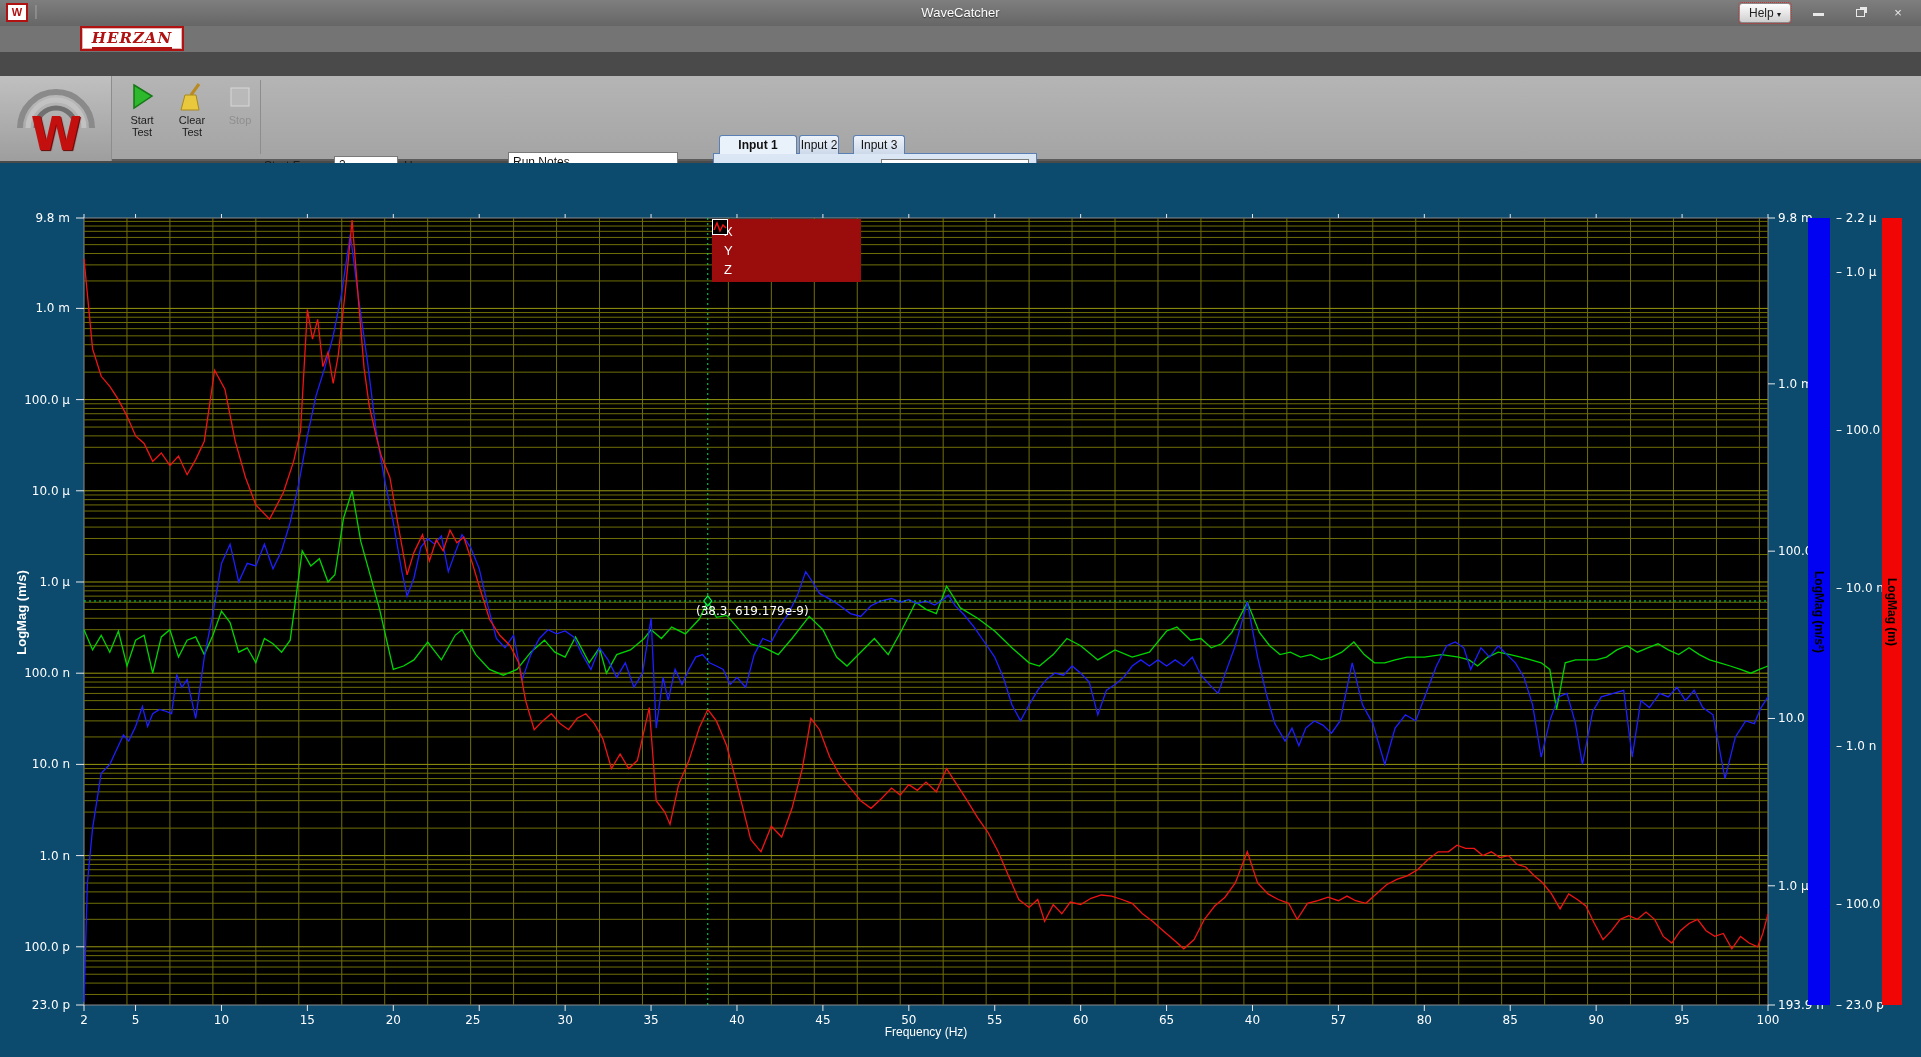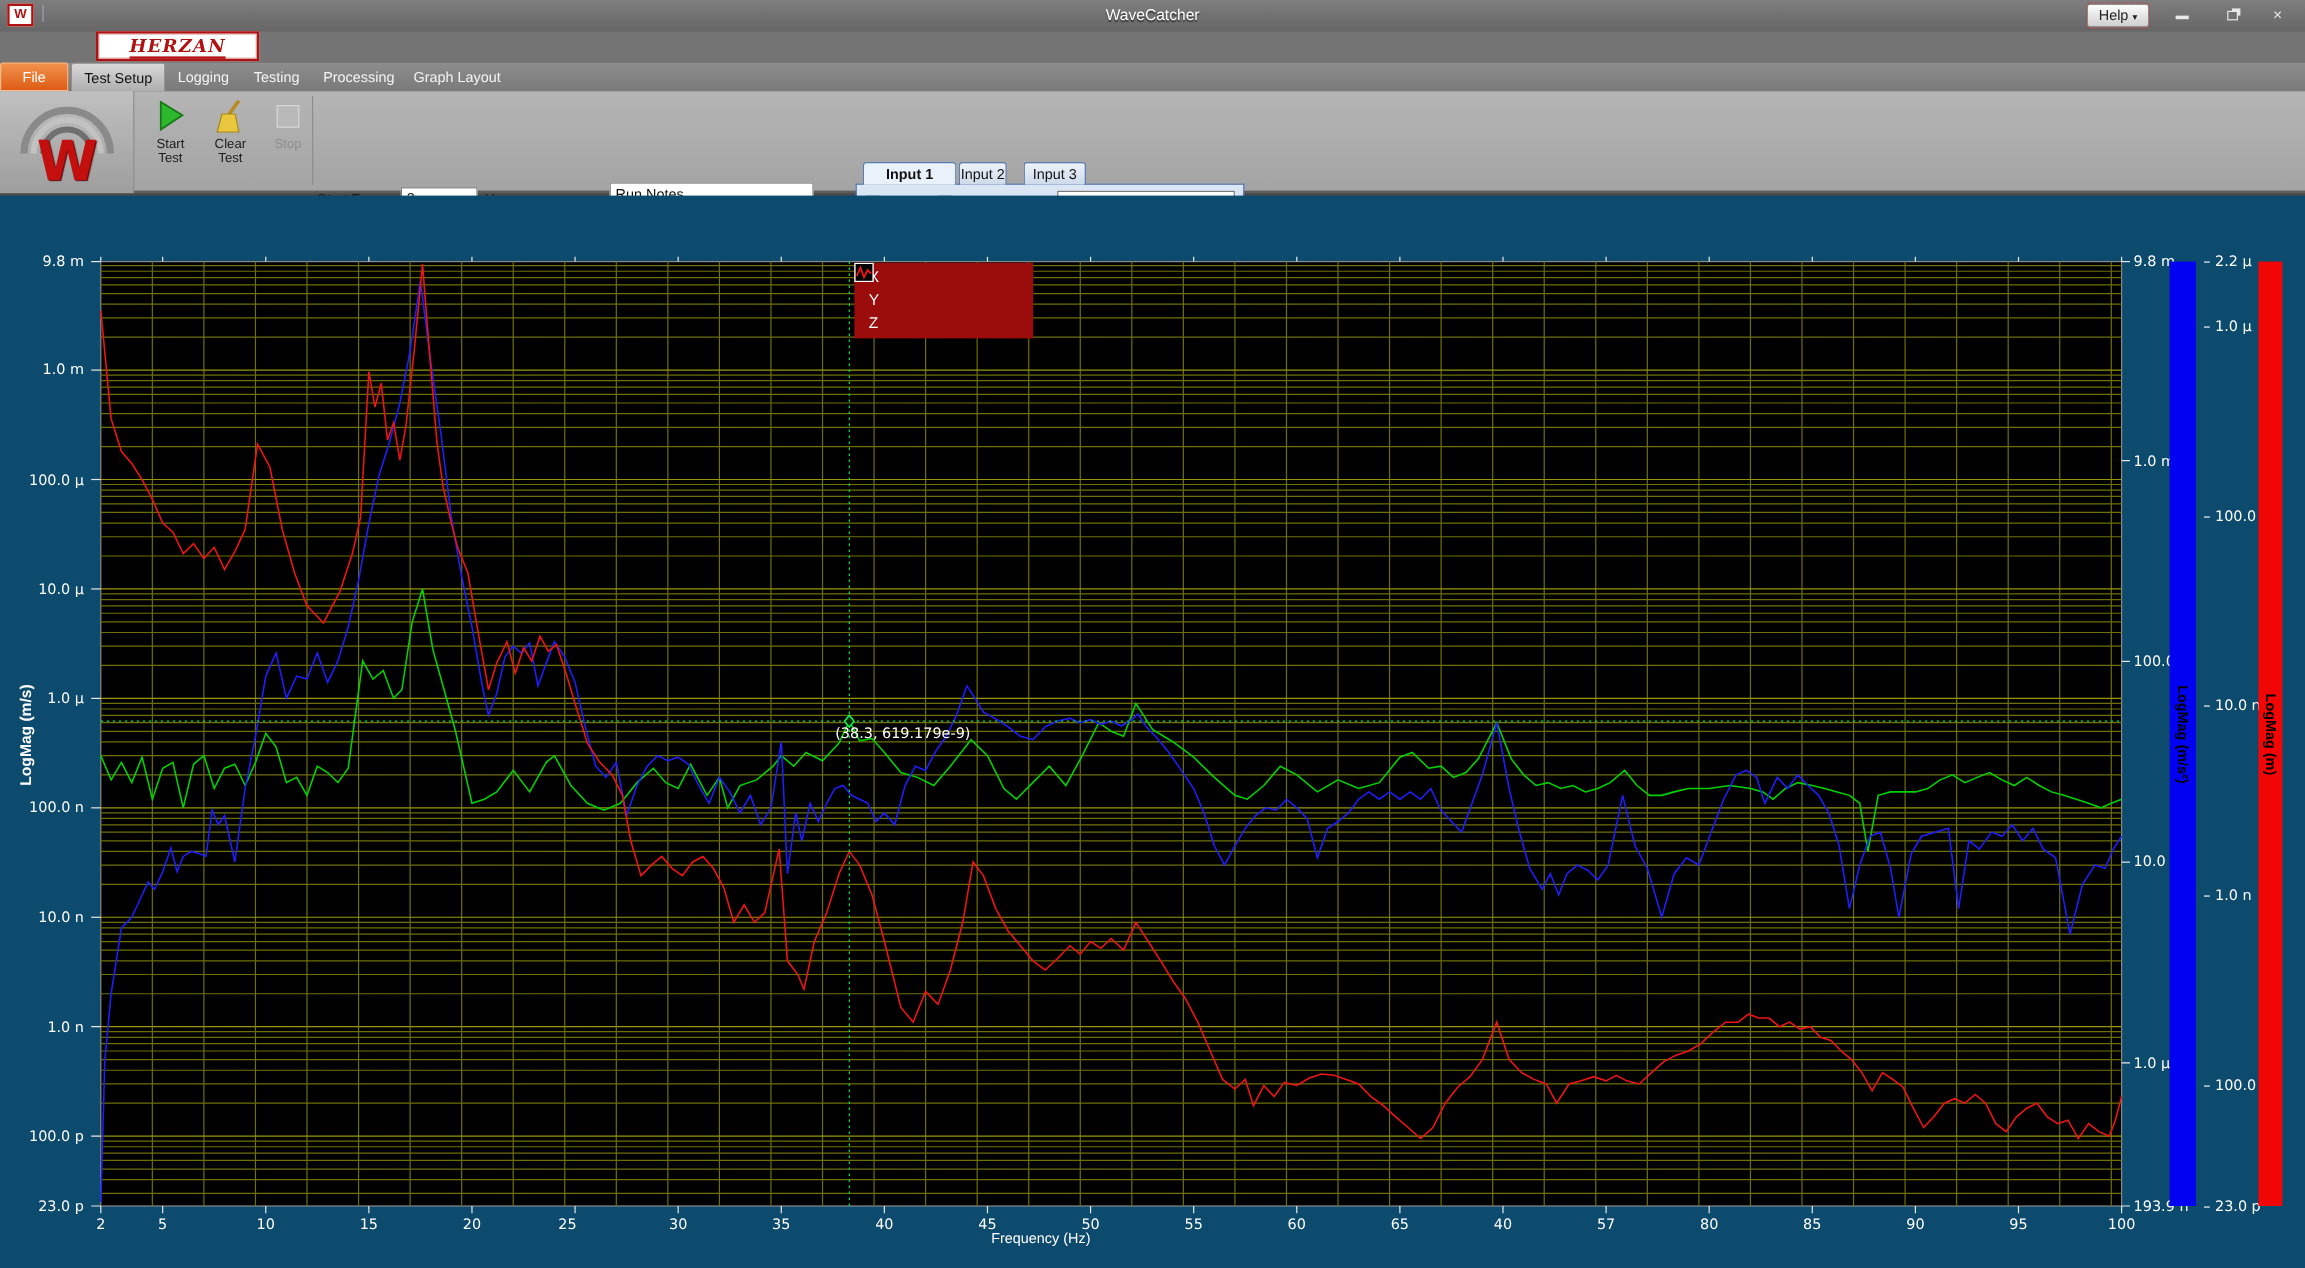--- a/index.html
+++ b/index.html
@@ -18,21 +18,21 @@
   .qat-sep { position:absolute; left:34px; top:2px; color:#9a9a9a; font-size:15px; }
   .help-btn { position:absolute; right:130px; top:3px; width:52px; height:20px;
     background:linear-gradient(#fdfdfd,#cfcfcf); border:1px solid #8a8a8a; border-radius:3px;
     color:#222; font-size:12px; text-align:center; line-height:18px; outline:1px dotted #c33; }
   .winbtn { position:absolute; top:6px; width:30px; height:16px; text-align:center;
     color:#e8e8e8; font-size:13px; line-height:14px; }
   .winbtn .bar { display:inline-block; width:11px; height:3px; background:#e8e8e8; margin-bottom:1px; }
   .winbtn .rest { display:inline-block; width:9px; height:8px; border:1px solid #e8e8e8;
     box-shadow:3px -3px 0 -1px #e8e8e8; margin-top:3px; }
   .logo-band { position:absolute; left:0; top:26px; width:100%; height:26px; background:#747474; }
-  .herzan { position:absolute; left:80px; top:0px; width:136px; height:25px; background:#fff;
+  .herzan { position:absolute; left:80px; top:0px; width:104px; height:25px; background:#fff;
     border:2px solid #b01212; box-shadow:inset 0 0 0 1px #e3b6b6; text-align:center; }
   .herzan span { font-family:"DejaVu Serif", serif; font-style:italic; font-weight:bold;
     color:#b01212; font-size:15px; letter-spacing:1px; line-height:20px; border-bottom:2px solid #b01212; }
 
   
   .tabrow { position:absolute; left:0; top:52px; width:100%; height:24px;
     background:linear-gradient(#8d8d8d,#7a7a7a); }
   .rtab { position:absolute; top:0; height:24px; padding:0 12px; font-size:12px; color:#f4f4f4;
     line-height:24px; text-align:center; }
   .rtab.file { background:linear-gradient(#f2944e,#dd5a12); color:#fff; border-radius:3px 3px 0 0;
@@ -74,21 +74,21 @@
   .cb { position:absolute; width:13px; height:13px; background:#fff; border:1px solid #5a7fae;
     font-size:11px; line-height:12px; text-align:center; color:#2a4e8a; font-weight:bold; }
 
   
   .plotarea { position:absolute; left:0; top:163px; width:1921px; height:894px; background:#0c4a6e; }
   .plotarea svg { position:absolute; left:0; top:0; }
   .ticklbl { position:absolute; color:#fff; font-size:12px; font-family:"DejaVu Sans", sans-serif;
     white-space:nowrap; }
   .ylabel-left { position:absolute; left:-34px; top:442px; width:110px; text-align:center;
     color:#fff; font-size:13px; font-weight:bold; transform:rotate(-90deg); }
-  .xlabel { position:absolute; left:826px; top:862px; width:200px; text-align:left;
+  .xlabel { position:absolute; left:826px; top:862px; width:200px; text-align:center;
     color:#fff; font-size:12px; }
   .legend { position:absolute; left:712px; top:56px; width:149px; height:63px; background:#9b0c0c;
     padding:3px 6px; }
   .leg-item { height:19px; }
   .leg-item svg { vertical-align:-3px; }
   .leg-item span.lab { color:#fff; font-size:13px; margin-left:6px; }
   .annotation { position:absolute; left:737px; top:358px; width:446px; height:36px;
     background:#0a0a0a; border:3px solid #7a0b0b; border-radius:4px;
     box-shadow:0 0 6px rgba(255,70,70,.75); color:#fff; font-size:21px;
     text-align:center; line-height:30px; }
@@ -112,28 +112,20 @@
     <div class="help-btn"><span>Help</span> <span style="font-size:8px;">▾</span></div>
     <div class="winbtn" style="right:88px;"><span class="bar"></span></div>
     <div class="winbtn" style="right:46px;"><span class="rest"></span></div>
     <div class="winbtn" style="right:8px;">×</div>
   </div>
 
   <div class="logo-band">
     <div class="herzan"><span>HERZAN</span></div>
   </div>
 
-  <div class="tabrow" id="tabrow">
-      <div class="rtab file" style="left: 0px; width: 57px; padding: 0px;">File</div>
-      <div class="rtab active" style="left: 59px; width: 79px; padding: 0px;">Test Setup</div>
-      <div class="rtab " style="left: 140px; width: 59px; padding: 0px;">Logging</div>
-      <div class="rtab " style="left: 201px; width: 59px; padding: 0px;">Testing</div>
-      <div class="rtab " style="left: 262px; width: 74px; padding: 0px;">Processing</div>
-      <div class="rtab " style="left: 338px; width: 86px; padding: 0px;">Graph Layout</div>
-    </div>
 
   <div class="ribbon">
     <div class="logo-panel">
       <svg width="112" height="85">
         <path d="M20 52 A36 36 0 0 1 92 52" fill="none" stroke="#8a8a8a" stroke-width="6"></path>
         <path d="M28 52 A28 28 0 0 1 84 52" fill="none" stroke="#c2c2c2" stroke-width="5"></path>
         <path d="M36 52 A20 20 0 0 1 76 52" fill="none" stroke="#707070" stroke-width="5"></path>
         <text x="56" y="74" text-anchor="middle" font-size="46" font-weight="bold" fill="#c40f0f" font-family="DejaVu Sans" style="text-shadow:1px 1px 1px #600;">W</text>
       </svg>
     </div>

